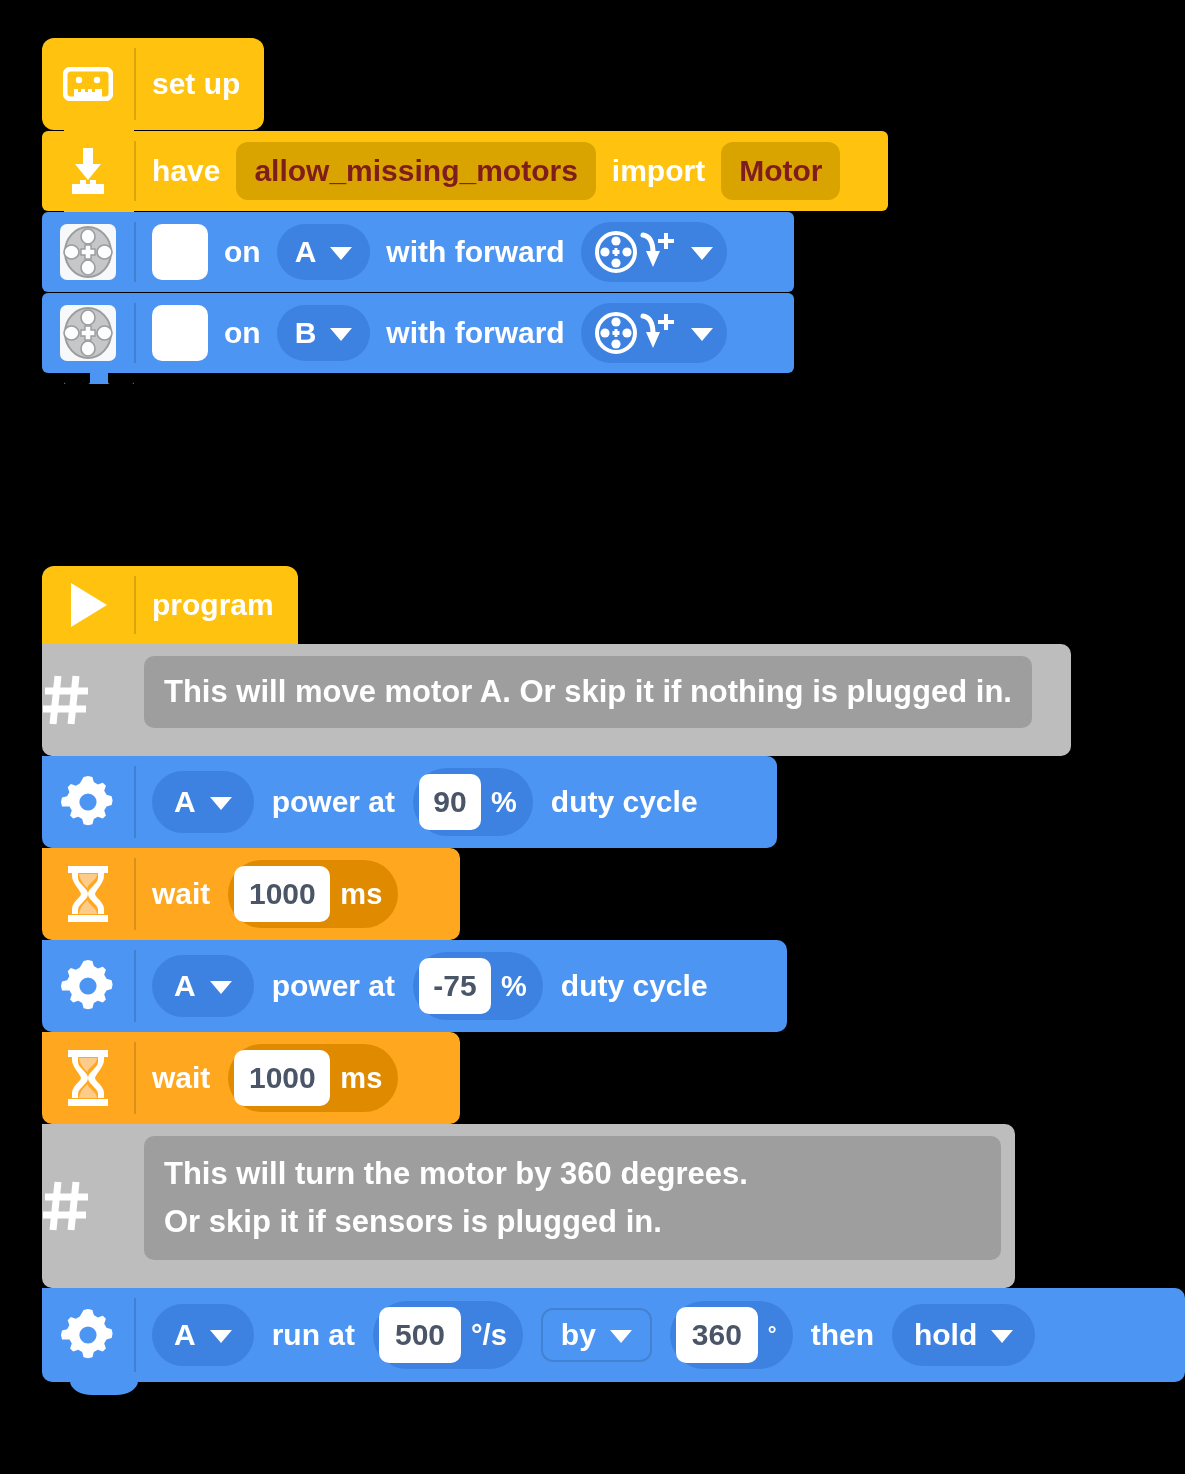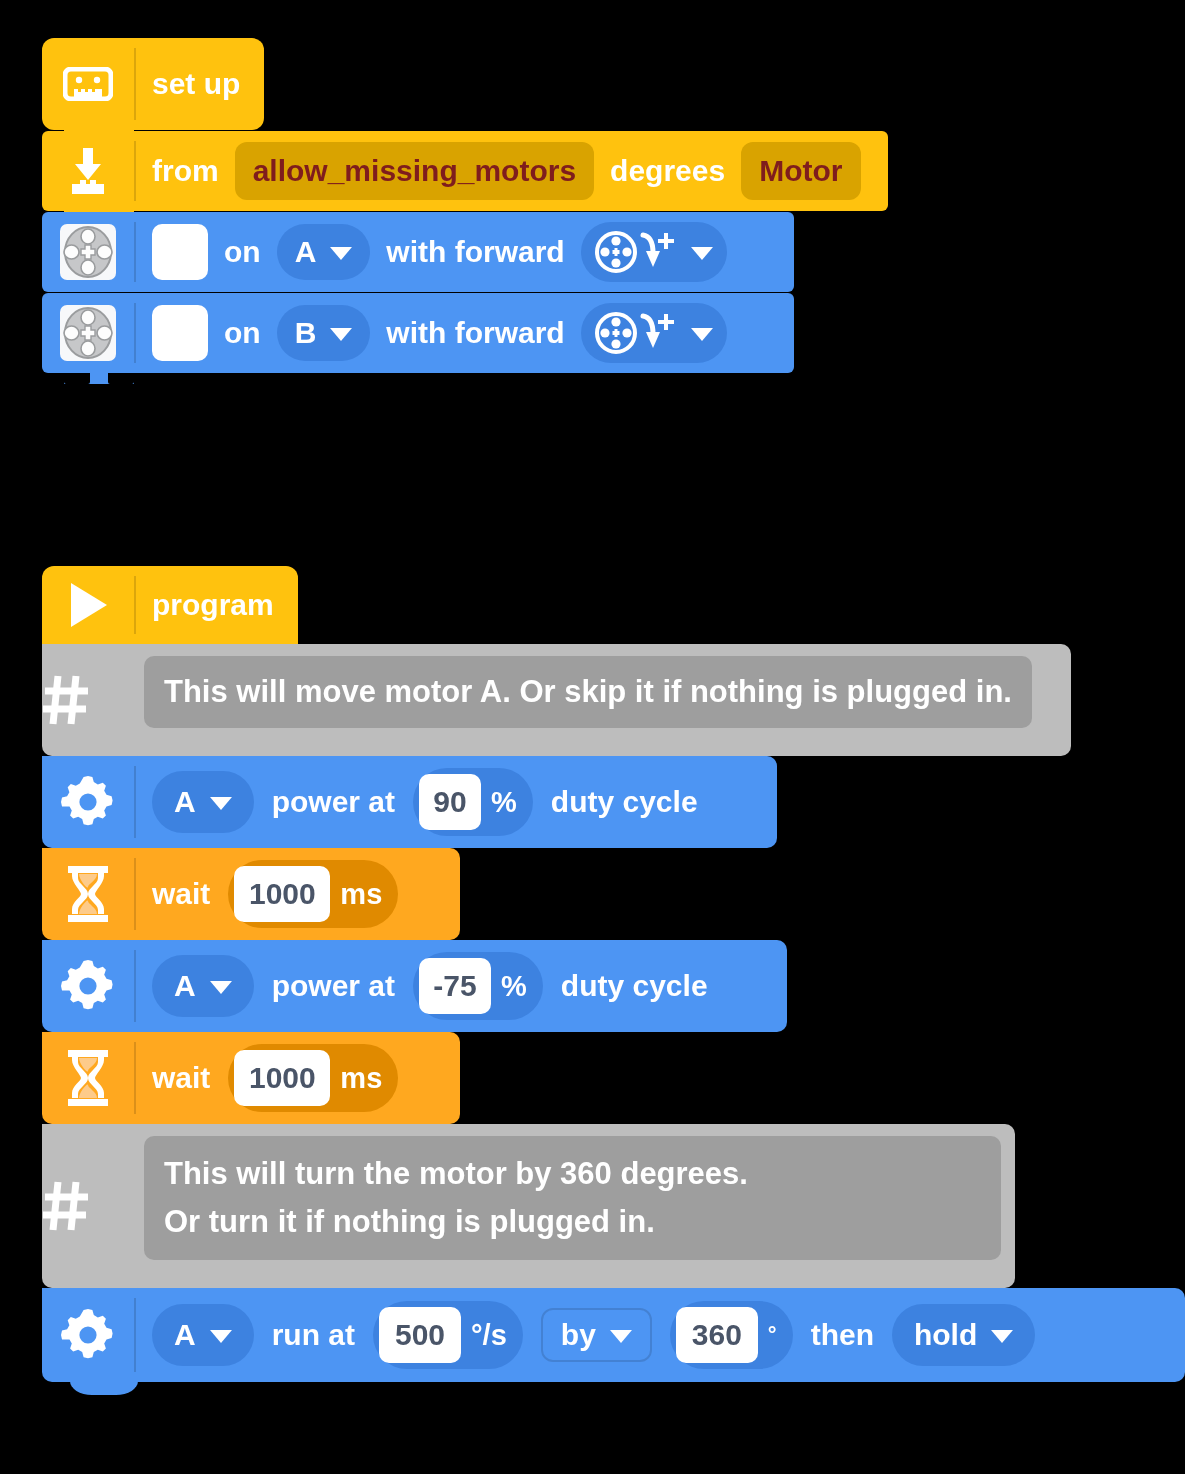--- a/index.html
+++ b/index.html
@@ -207,23 +207,23 @@
         <span>
           <svg class="ic" width="52" height="50" viewBox="0 0 52 50">
             <rect x="21" y="2" width="10" height="18" fill="#fff"></rect>
             <polygon points="13,18 39,18 26,34" fill="#fff"></polygon>
             <path d="M10 38h8v-4h6v4h4v-4h6v4h8v10H10z" fill="#fff"></path>
           </svg>
         </span>
       </div>
       <div class="divider"></div>
       <div class="body" style="gap:16px;">
-        <span>from</span>
+        <span>have</span>
         <span class="textfield c-yellow-dark-field">allow_missing_motors</span>
-        <span>degrees</span>
+        <span>import</span>
         <span class="textfield c-yellow-dark-field">Motor</span>
       </div>
       <div class="studs-bottom c-yellow">
         <i class="c-yellow"></i>
           <i class="c-yellow"></i>
       </div>
     </div>
 
     <div class="blk lego c-blue" style="height:80px; width:752px; margin-top:1px; border-radius:6px;">
       <div class="icon-cell">
@@ -449,21 +449,21 @@
           <svg class="ic" width="50" height="52" viewBox="0 0 50 52">
             <path d="M16 2 L11 50 M34 2 L29 50" stroke="#fff" stroke-width="7"></path>
             <path d="M3 17 H46 M1 35 H44" stroke="#fff" stroke-width="7"></path>
           </svg>
         </span>
       </div>
       <div class="divider" style="margin:52px 0;"></div>
       <div class="cbody" style="flex:1;">
         <div class="ctext" style="padding:14px 20px;">
           <div>This will turn the motor by 360 degrees.</div>
-          <div>Or turn it if nothing is plugged in.</div>
+          <div>Or skip it if sensors is plugged in.</div>
         </div>
       </div>
       <div class="notch-bottom c-grey"></div>
     </div>
 
     <div class="blk c-blue" style="height:94px; width:1143px; border-radius:0 10px 10px 10px;">
       <div class="icon-cell">
         <span>
           <svg class="ic" width="54" height="54" viewBox="0 0 54 54">
             <path fill="#fff" d="M27 1l4.4 1 1.4 5.1 4 2.3 5-1.7 3.1 3.1-1.7 5 2.3 4 5.1 1.4 1 4.4-1 4.4-5.1 1.4-2.3 4 1.7 5-3.1 3.1-5-1.7-4 2.3-1.4 5.1-4.4 1-4.4-1-1.4-5.1-4-2.3-5 1.7-3.1-3.1 1.7-5-2.3-4L1 31.4l-1-4.4 1-4.4 5.1-1.4 2.3-4-1.7-5 3.1-3.1 5 1.7 4-2.3L22.6 2z"></path>

